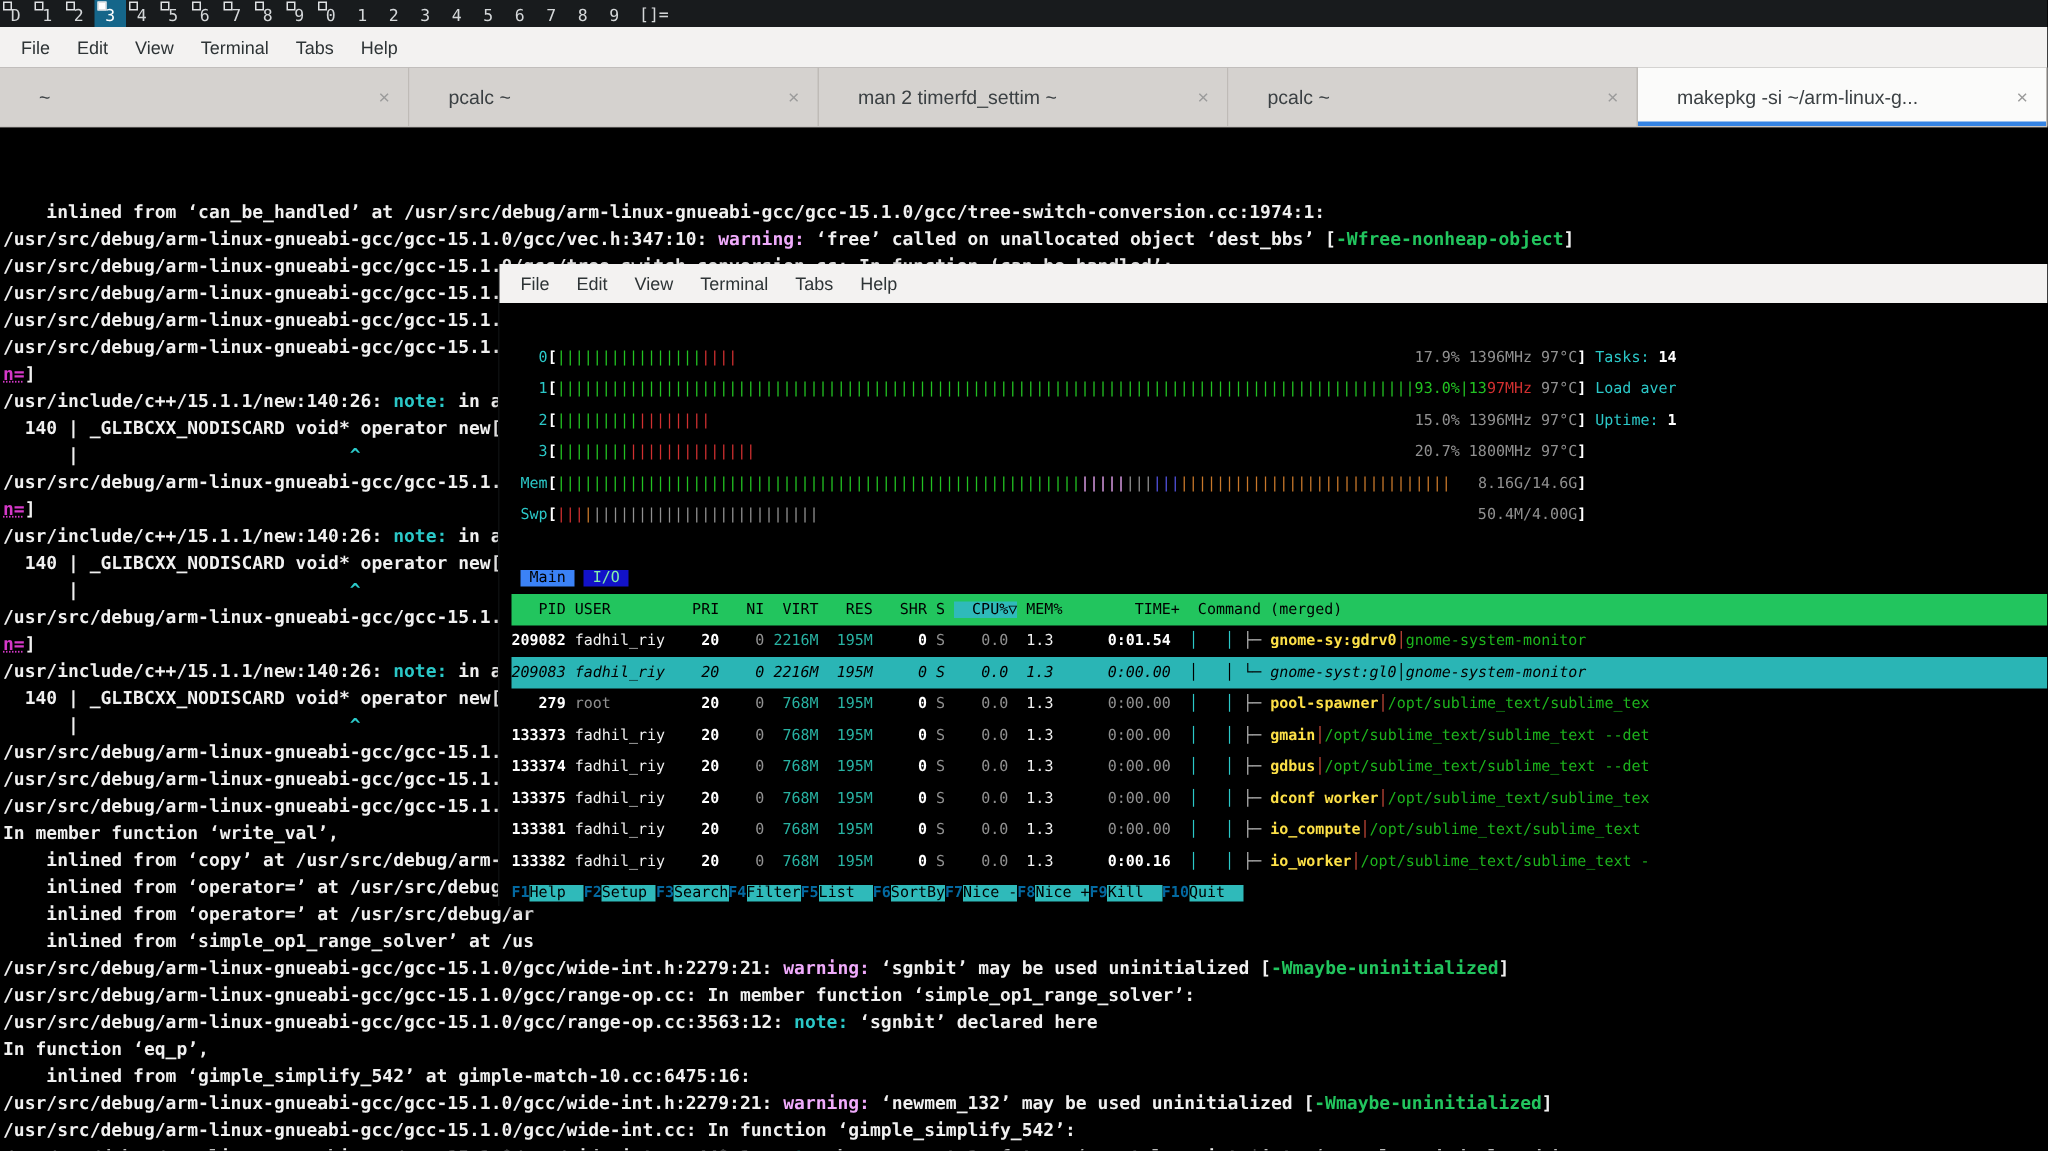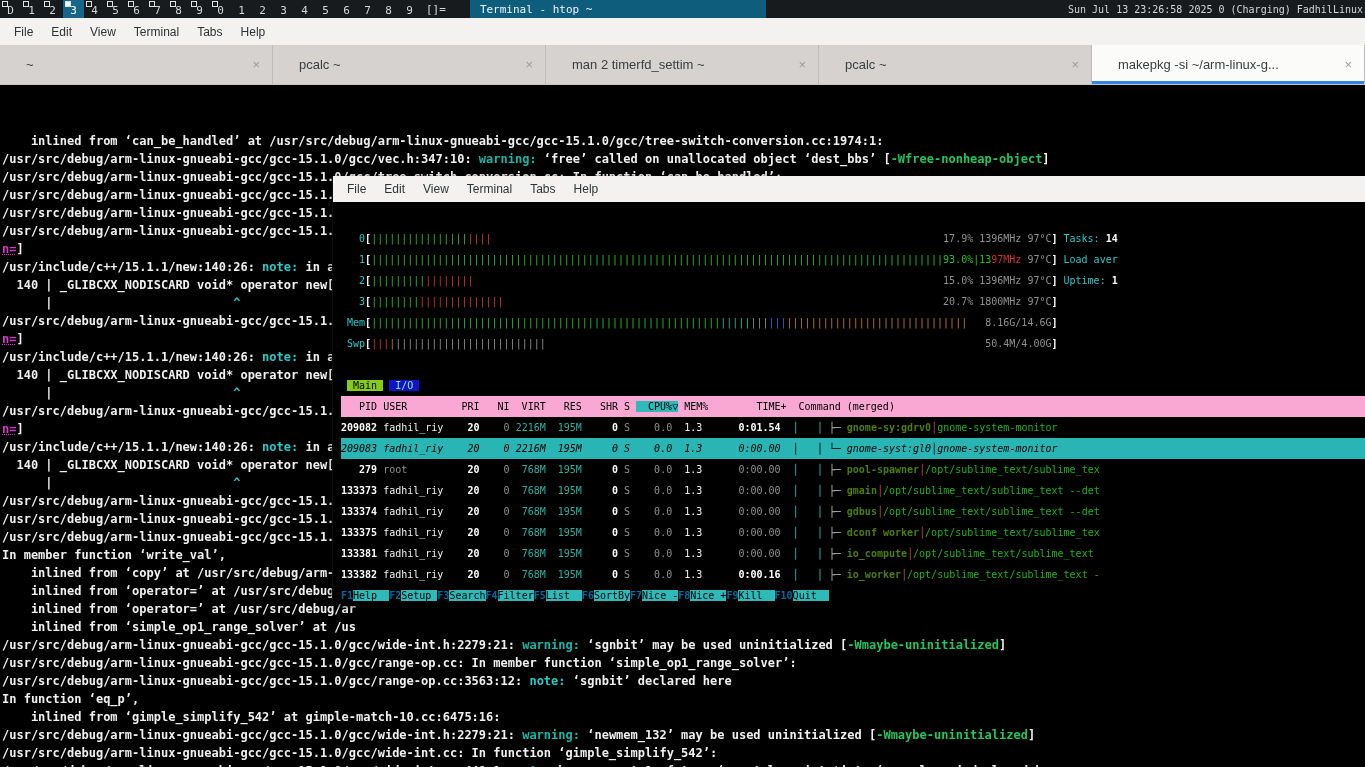--- a/index.html
+++ b/index.html
@@ -49,40 +49,40 @@
 
   
   .htop-win { position:absolute; left:333px; top:176px; width:1032px; height:428px;
         display:flex; flex-direction:column; box-shadow:-1px 0 0 #0c0e0f, 0 2px 6px rgba(0,0,0,.55); }
   .menubar-htop { height:26px; flex:none; }
   .htop-screen { flex:1; background:#000; padding:5px 0 0 8px; font-size:10px; line-height:21px;
         color:#e6e6e6; }
 
   
   .s-w  { color:#f0f0f0; }
-  .s-mg { color:#14b8a6; }
+  .s-mg { color:#f0abfc; }
   .s-cy { color:#2bc8c8; }
   .s-tl { color:#22c55e; }
   .s-pk { color:#d538c8; text-decoration:underline dotted; }
 
   
   .s-wb { color:#ffffff; font-weight:bold; }
   .s-gn { color:#22c122; }
   .s-rd { color:#d03030; }
   .s-gy { color:#909090; }
-  .s-bl { color:#4d7c0f; font-weight:bold; }
+  .s-bl { color:#fde047; font-weight:bold; }
   .s-cg { color:#1db31d; }
   .s-tm { color:#28b2a2; }
   .s-or { color:#c8782a; }
   .s-bb { color:#5252e0; }
   .s-gy2{ color:#b8b8b8; }
   .s-rd2{ color:#cc4a3a; }
-  .s-tA { color:#000; background:#84cc16; }
+  .s-tA { color:#000; background:#3b82f6; }
   .s-tB { color:#86efac; background:#1212c8; }
-  .tl.hdr { background:#f9a8d4; }
+  .tl.hdr { background:#22c55e; }
   .s-hd { color:#000; }
   .s-hds{ color:#000; background:#2fbaba; }
   .tl.sel { background:#2ab5b5; }
   .tl.sel span { color:#000 !important; font-weight:normal;font-style:italic; }
   .s-fk { color:#0369a1;font-weight:bold; }
   .s-fl { color:#000; background:#2fbaba; }
 </style>
 </head>
 <body>
 
@@ -103,23 +103,21 @@
       <span class="ws">2</span>
       <span class="ws">3</span>
       <span class="ws">4</span>
       <span class="ws">5</span>
       <span class="ws">6</span>
       <span class="ws">7</span>
       <span class="ws">8</span>
       <span class="ws">9</span>
     </div>
   <span class="layout-ind">[]=</span>
-  <div class="task-btn">Terminal - htop ~</div>
   <div class="spacer"></div>
-  <div class="clock">Sun Jul 13 23:26:58 2025 0 (Charging) FadhilLinux</div>
 </div>
 
 <div class="menubar menubar-main">
     <span class="mi">File</span>
     <span class="mi">Edit</span>
     <span class="mi">View</span>
     <span class="mi">Terminal</span>
     <span class="mi">Tabs</span>
     <span class="mi">Help</span>
   </div>

